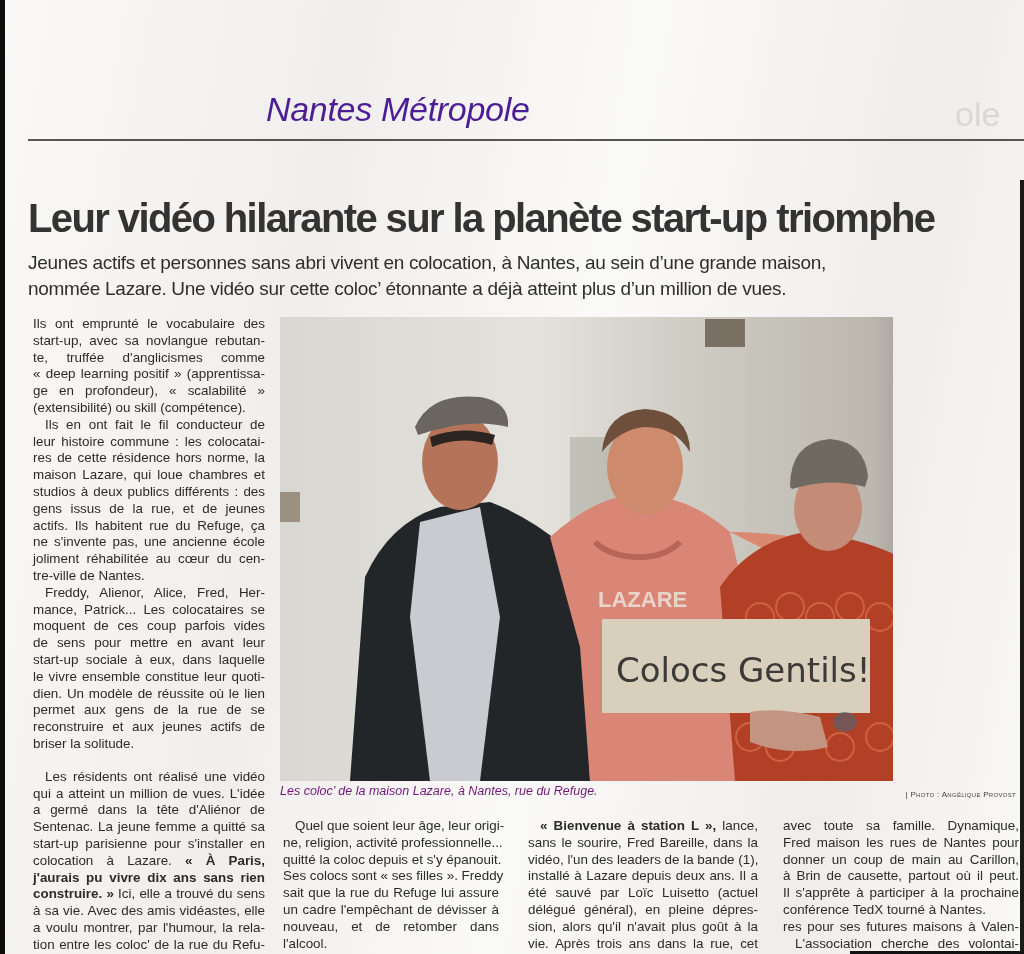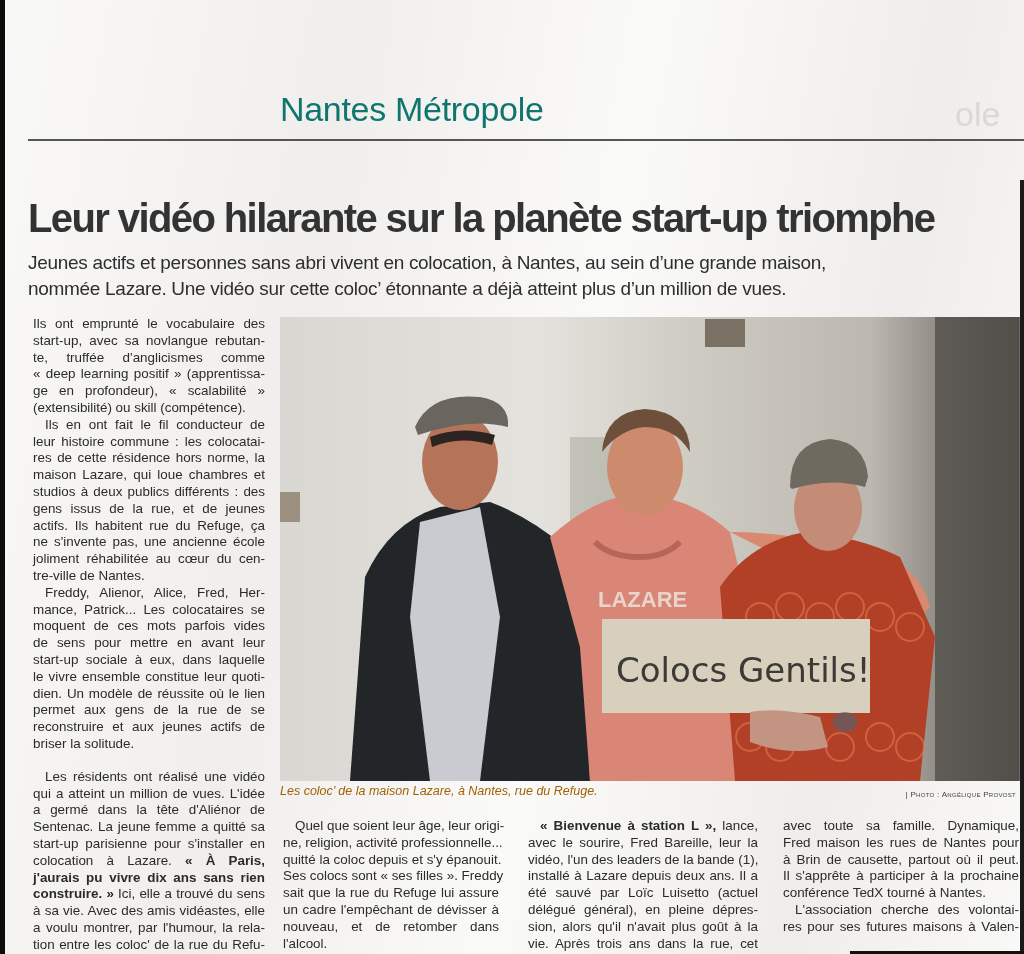--- a/index.html
+++ b/index.html
@@ -13,22 +13,22 @@
     position: absolute; inset: 0;
     background:
       linear-gradient(100deg, rgba(255,255,255,0.55) 0%, rgba(235,233,230,0.4) 30%, rgba(255,255,255,0.6) 55%, rgba(232,230,227,0.4) 80%, rgba(255,255,255,0.5) 100%),
       #f3f2f0;
   }
   .left-edge { position: absolute; left: 0; top: 0; width: 5px; height: 954px; background: #0d0d0d; }
   .right-edge { position: absolute; right: 0; top: 180px; width: 4px; height: 774px; background: #1a1a1a; }
   .bottom-line { position: absolute; left: 850px; right: 0; bottom: 0; height: 3px; background: #111; }
 
   .section-title {
-    position: absolute; left: 280px; top: 90px;
-    font-size: 34px; color: #0f766e; letter-spacing: -0.3px;
+    position: absolute; left: 266px; top: 90px;
+    font-size: 34px; color: #4c1d95; letter-spacing: -0.3px; font-style: italic;
   }
   .ghost-title {
     position: absolute; left: 955px; top: 95px; font-size: 34px; color: #d9d8d6;
   }
   .section-rule { position: absolute; left: 28px; right: 0; top: 139px; height: 2px; background: #555; }
 
   .headline {
     position: absolute; left: 28px; top: 196px; width: 1000px;
     font-size: 40px; font-weight: bold; color: #333; letter-spacing: -1.6px; white-space: nowrap;
   }
@@ -47,25 +47,25 @@
   .col .ln { display: block; text-align-last: justify; white-space: nowrap; }
   .col .ln.last { text-align-last: left; }
   .col b { font-weight: bold; }
 
   .c1 { left: 33px; top: 316px; width: 232px; }
   .c2 { left: 283px; top: 818px; width: 216px; }
   .c3 { left: 528px; top: 818px; width: 230px; }
   .c4 { left: 783px; top: 818px; width: 236px; }
 
   .photo {
-    position: absolute; left: 280px; top: 317px; width: 740px; height: 464px; overflow: hidden;
+    position: absolute; left: 280px; top: 317px; width: 613px; height: 464px; overflow: hidden;
     background: linear-gradient(90deg, #d9d8d2 0%, #e6e4df 20%, #d6d4ce 45%, #dddbd5 60%, #bdbab3 82%, #6f6b66 100%);
   }
   .caption {
-    position: absolute; left: 280px; top: 784px; font-size: 12.5px; font-style: italic; color: #a16207;
+    position: absolute; left: 280px; top: 784px; font-size: 12.5px; font-style: italic; color: #701a75;
   }
   .credit {
     position: absolute; right: 8px; top: 790px; font-size: 8px; color: #444; letter-spacing: 0.3px;
     font-variant: small-caps;
     text-align: right;
   }
 </style>
 </head>
 <body>
 
@@ -101,21 +101,21 @@
     <span class="ln">studios à deux publics différents : des</span>
     <span class="ln">gens issus de la rue, et de jeunes</span>
     <span class="ln">actifs. Ils habitent rue du Refuge, ça</span>
     <span class="ln">ne s'invente pas, une ancienne école</span>
     <span class="ln">joliment réhabilitée au cœur du cen-</span>
     <span class="ln last">tre-ville de Nantes.</span>
   </p>
   <p>
     <span class="ln" style="padding-left:12px">Freddy, Alienor, Alice, Fred, Her-</span>
     <span class="ln">mance, Patrick... Les colocataires se</span>
-    <span class="ln">moquent de ces mots parfois vides</span>
+    <span class="ln">moquent de ces coup parfois vides</span>
     <span class="ln">de sens pour mettre en avant leur</span>
     <span class="ln">start-up sociale à eux, dans laquelle</span>
     <span class="ln">le vivre ensemble constitue leur quoti-</span>
     <span class="ln">dien. Un modèle de réussite où le lien</span>
     <span class="ln">permet aux gens de la rue de se</span>
     <span class="ln">reconstruire et aux jeunes actifs de</span>
     <span class="ln last">briser la solitude.</span>
   </p>
   <p class="gap">
     <span class="ln" style="padding-left:12px">Les résidents ont réalisé une vidéo</span>
@@ -201,35 +201,36 @@
     <span class="ln">sait que la rue du Refuge lui assure</span>
     <span class="ln">un cadre l'empêchant de dévisser à</span>
     <span class="ln">nouveau, et de retomber dans</span>
     <span class="ln last">l'alcool.</span>
   </p>
 </div>
 
 <div class="col c3">
   <p>
     <span class="ln" style="padding-left:12px"><b>« Bienvenue à station L »,</b> lance,</span>
-    <span class="ln">avec le sourire, Fred Bareille, leur la</span>
+    <span class="ln">sans le sourire, Fred Bareille, dans la</span>
     <span class="ln">vidéo, l'un des leaders de la bande (1),</span>
     <span class="ln">installé à Lazare depuis deux ans. Il a</span>
     <span class="ln">été sauvé par Loïc Luisetto (actuel</span>
     <span class="ln">délégué général), en pleine dépres-</span>
     <span class="ln">sion, alors qu'il n'avait plus goût à la</span>
     <span class="ln">vie. Après trois ans dans la rue, cet</span>
   </p>
 </div>
 
 <div class="col c4">
   <p>
     <span class="ln">avec toute sa famille. Dynamique,</span>
     <span class="ln">Fred maison les rues de Nantes pour</span>
+    <span class="ln">donner un coup de main au Carillon,</span>
     <span class="ln">à Brin de causette, partout où il peut.</span>
     <span class="ln">Il s'apprête à participer à la prochaine</span>
     <span class="ln last">conférence TedX tourné à Nantes.</span>
   </p>
   <p>
+    <span class="ln">res pour ses futures maisons à Valen-</span>
     <span class="ln" style="padding-left:12px">L'association cherche des volontai-</span>
-    <span class="ln">res pour ses futures maisons à Valen-</span>
   </p>
 </div>
 
 </body></html>

